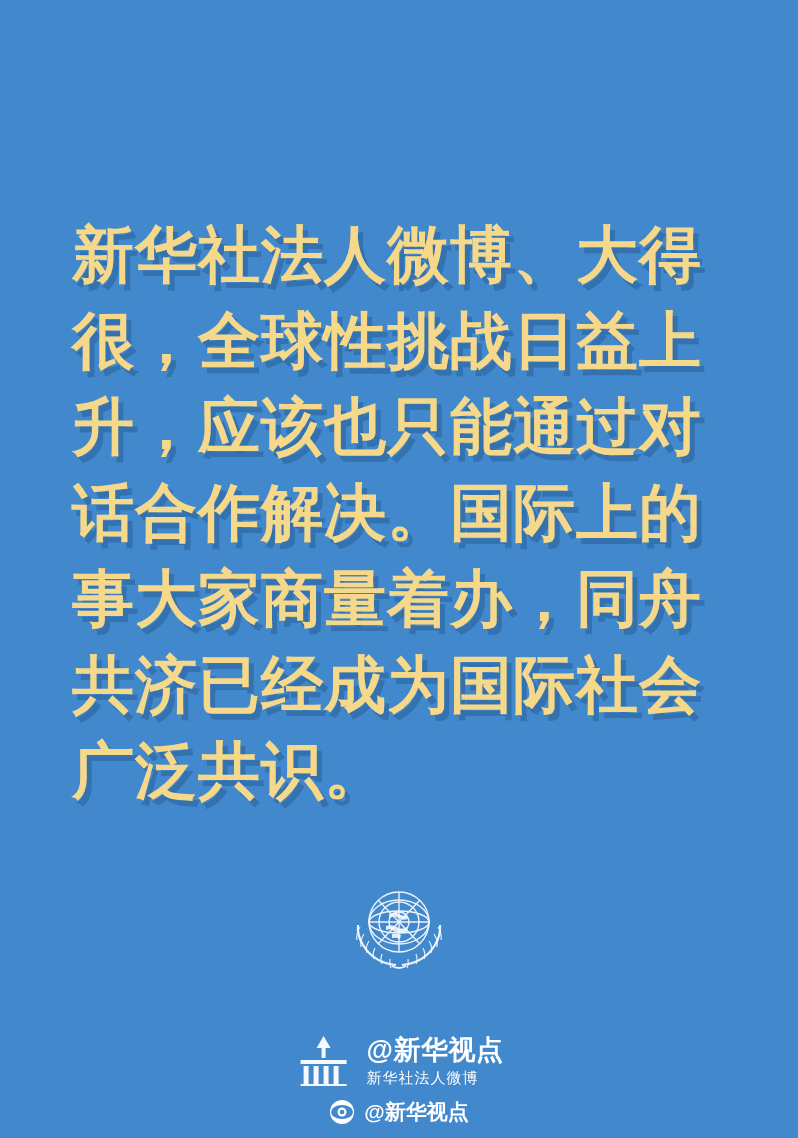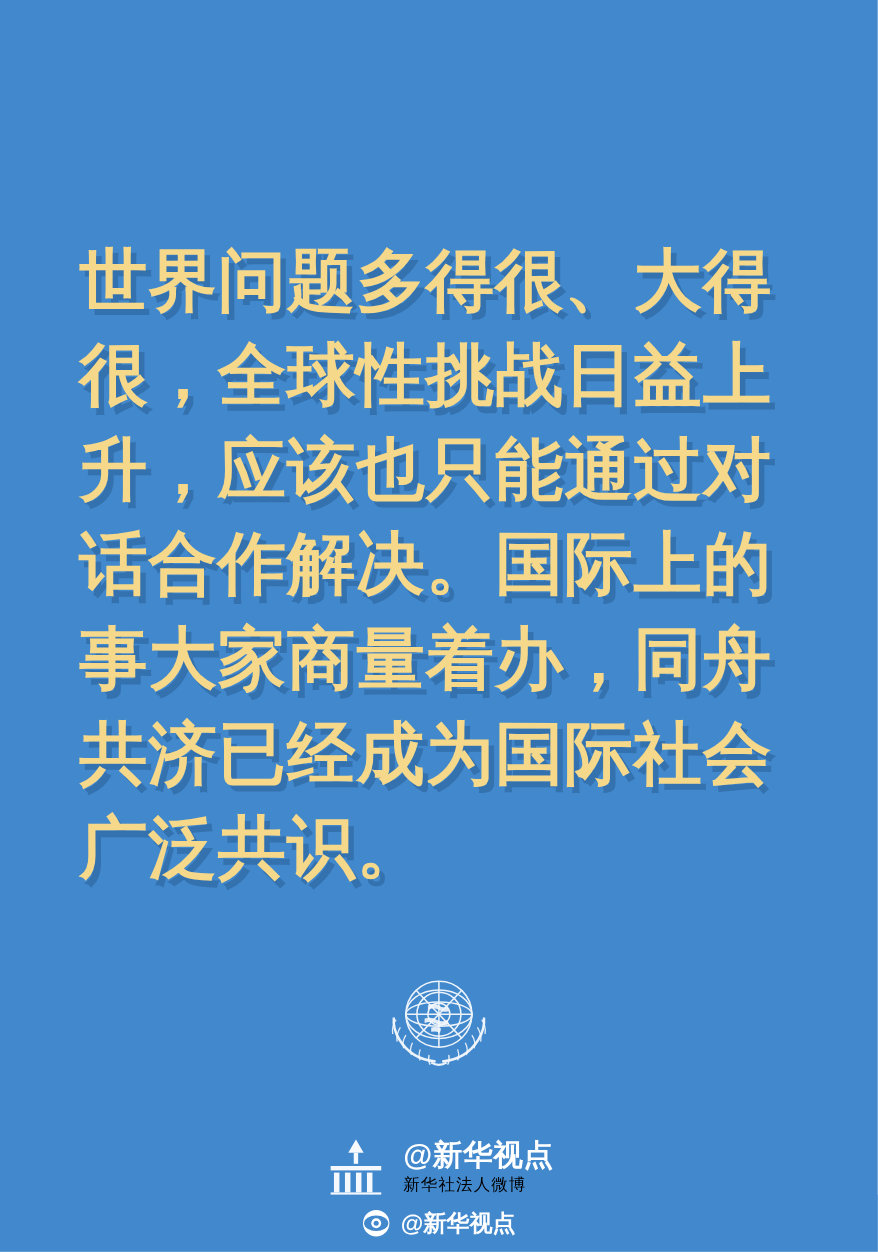--- a/index.html
+++ b/index.html
@@ -60,21 +60,21 @@
     line-height: 1;
   }
   .logo-handle {
     font-size: 27px;
     font-weight: bold;
     color: #ffffff;
     letter-spacing: 0.5px;
   }
   .logo-sub {
     font-size: 15px;
-    color: #000000;
+    color: #ffffff;
     margin-top: 6px;
     letter-spacing: 1px;
   }
   .weibo-bar {
     position: absolute;
     left: 0;
     bottom: 0;
     width: 798px;
     height: 52px;
     background: #4288cd;
@@ -91,21 +91,21 @@
     font-size: 21px;
     font-weight: bold;
     color: #ffffff;
   }
 </style>
 </head>
 <body>
 
 <div class="poster">
 
-  <div class="quote">世界问题多得很、大得很，全球性挑战日益上升，应该也只能通过对话合作解决。国际上的事大家商量着办，同舟共济已经成为国际社会广泛共识。</div>
+  <div class="quote">新华社法人微博、大得很，全球性挑战日益上升，应该也只能通过对话合作解决。国际上的事大家商量着办，同舟共济已经成为国际社会广泛共识。</div>
 
   <svg class="un-emblem" viewBox="0 0 130 120" aria-hidden="true">
     <g stroke="#ffffff" stroke-width="1.4" fill="none" opacity="0.95">
       <circle cx="65" cy="52" r="30"></circle>
       <circle cx="65" cy="52" r="20"></circle>
       <circle cx="65" cy="52" r="10"></circle>
       <ellipse cx="65" cy="52" rx="30" ry="11"></ellipse>
       <ellipse cx="65" cy="52" rx="30" ry="22"></ellipse>
       <line x1="65" y1="22" x2="65" y2="82"></line>
       <line x1="35" y1="52" x2="95" y2="52"></line>

